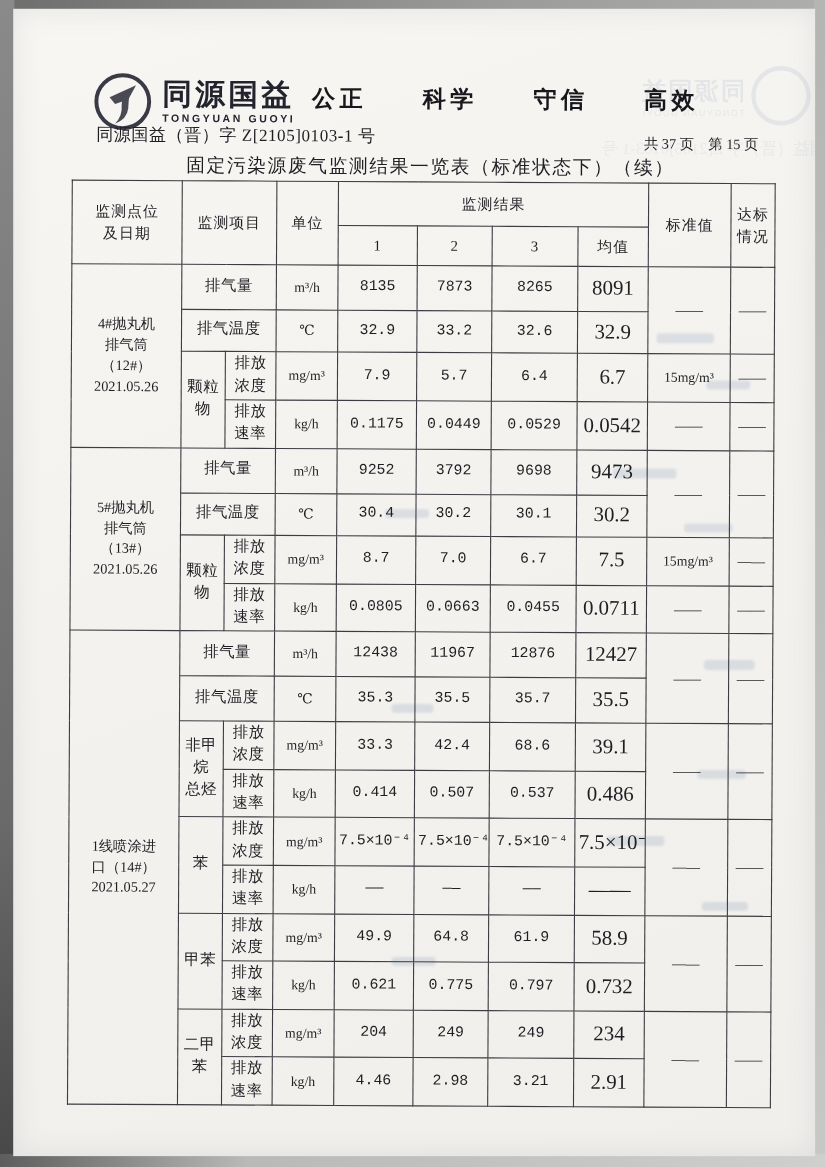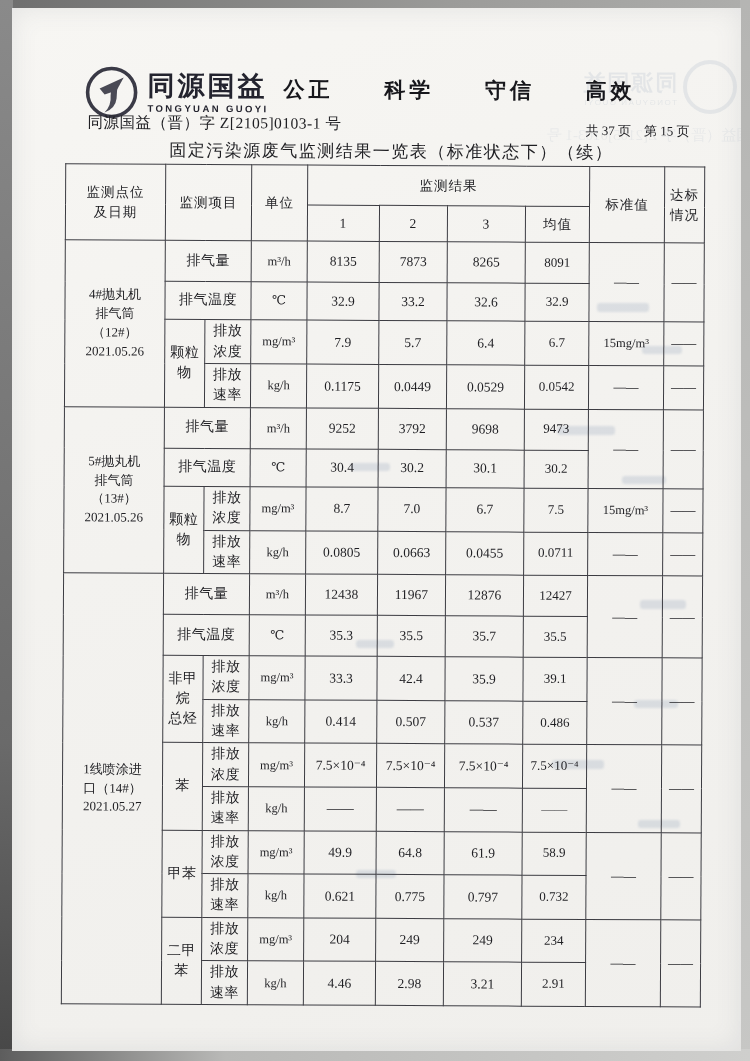--- a/index.html
+++ b/index.html
@@ -57,22 +57,22 @@
   .doc-number{position:absolute;left:76px;top:104px;font-size:15.5px;letter-spacing:.5px;}
   .page-info{position:absolute;left:574px;top:111px;font-size:13px;display:flex;gap:13px;white-space:nowrap;}
   .doc-title{position:absolute;left:30px;top:130px;width:700px;text-align:center;
       font-size:17px;letter-spacing:1.5px;}
   
   table.monitor{position:absolute;left:54px;top:155px;width:639px;border-collapse:collapse;
       table-layout:fixed;font-size:13px;}
   table.monitor td,table.monitor th{border:1.2px solid #3c3c42;font-weight:normal;
       padding:1px 3px;text-align:center;vertical-align:middle;white-space:pre-line;
       line-height:1.45;overflow:hidden;}
-  td[data-name="value-cell"]{text-align:left;padding-left:9px;font-size:13.5px;white-space:nowrap;}
-  td[data-name="avg-cell"]{text-align:left;padding-left:9px;font-size:13px;white-space:nowrap;}
+  td[data-name="value-cell"]{text-align:left;padding-left:9px;font-size:13.5px;white-space:nowrap;font-family:Liberation Mono, monospace;}
+  td[data-name="avg-cell"]{text-align:left;padding-left:9px;font-size:19px;white-space:nowrap;}
   td[data-name="point-cell"]{font-size:13px;line-height:1.75;}
   td[data-name="unit-cell"]{font-size:12.5px;}
   td[data-name="item-label"],td[data-name="sub-item-label"]{font-size:14px;letter-spacing:.5px;}
   td[data-name="standard-cell"],td[data-name="compliance-cell"]{font-size:12.5px;}
   th{font-size:13.5px;letter-spacing:1px;}
 </style>
 </head>
 <body data-name="scanned-report-page">
 
 <div class="edge-top" data-name="scan-edge-top"></div>
@@ -277,21 +277,21 @@
           <td data-name="avg-cell">35.5</td>
         </tr>
         <tr data-name="table-row" style="height: 40px;">
           <td rowspan="2" data-name="item-label">非甲烷
 总烃</td>
           <td data-name="sub-item-label">排放
 浓度</td>
           <td data-name="unit-cell">mg/m³</td>
           <td data-name="value-cell">33.3</td>
           <td data-name="value-cell">42.4</td>
-          <td data-name="value-cell">35.9</td>
+          <td data-name="value-cell">68.6</td>
           <td data-name="avg-cell">39.1</td>
           <td rowspan="2" data-name="standard-cell">——</td>
           <td rowspan="2" data-name="compliance-cell">——</td>
         </tr>
         <tr data-name="table-row" style="height: 37px;">
           <td data-name="sub-item-label">排放
 速率</td>
           <td data-name="unit-cell">kg/h</td>
           <td data-name="value-cell">0.414</td>
           <td data-name="value-cell">0.507</td>

